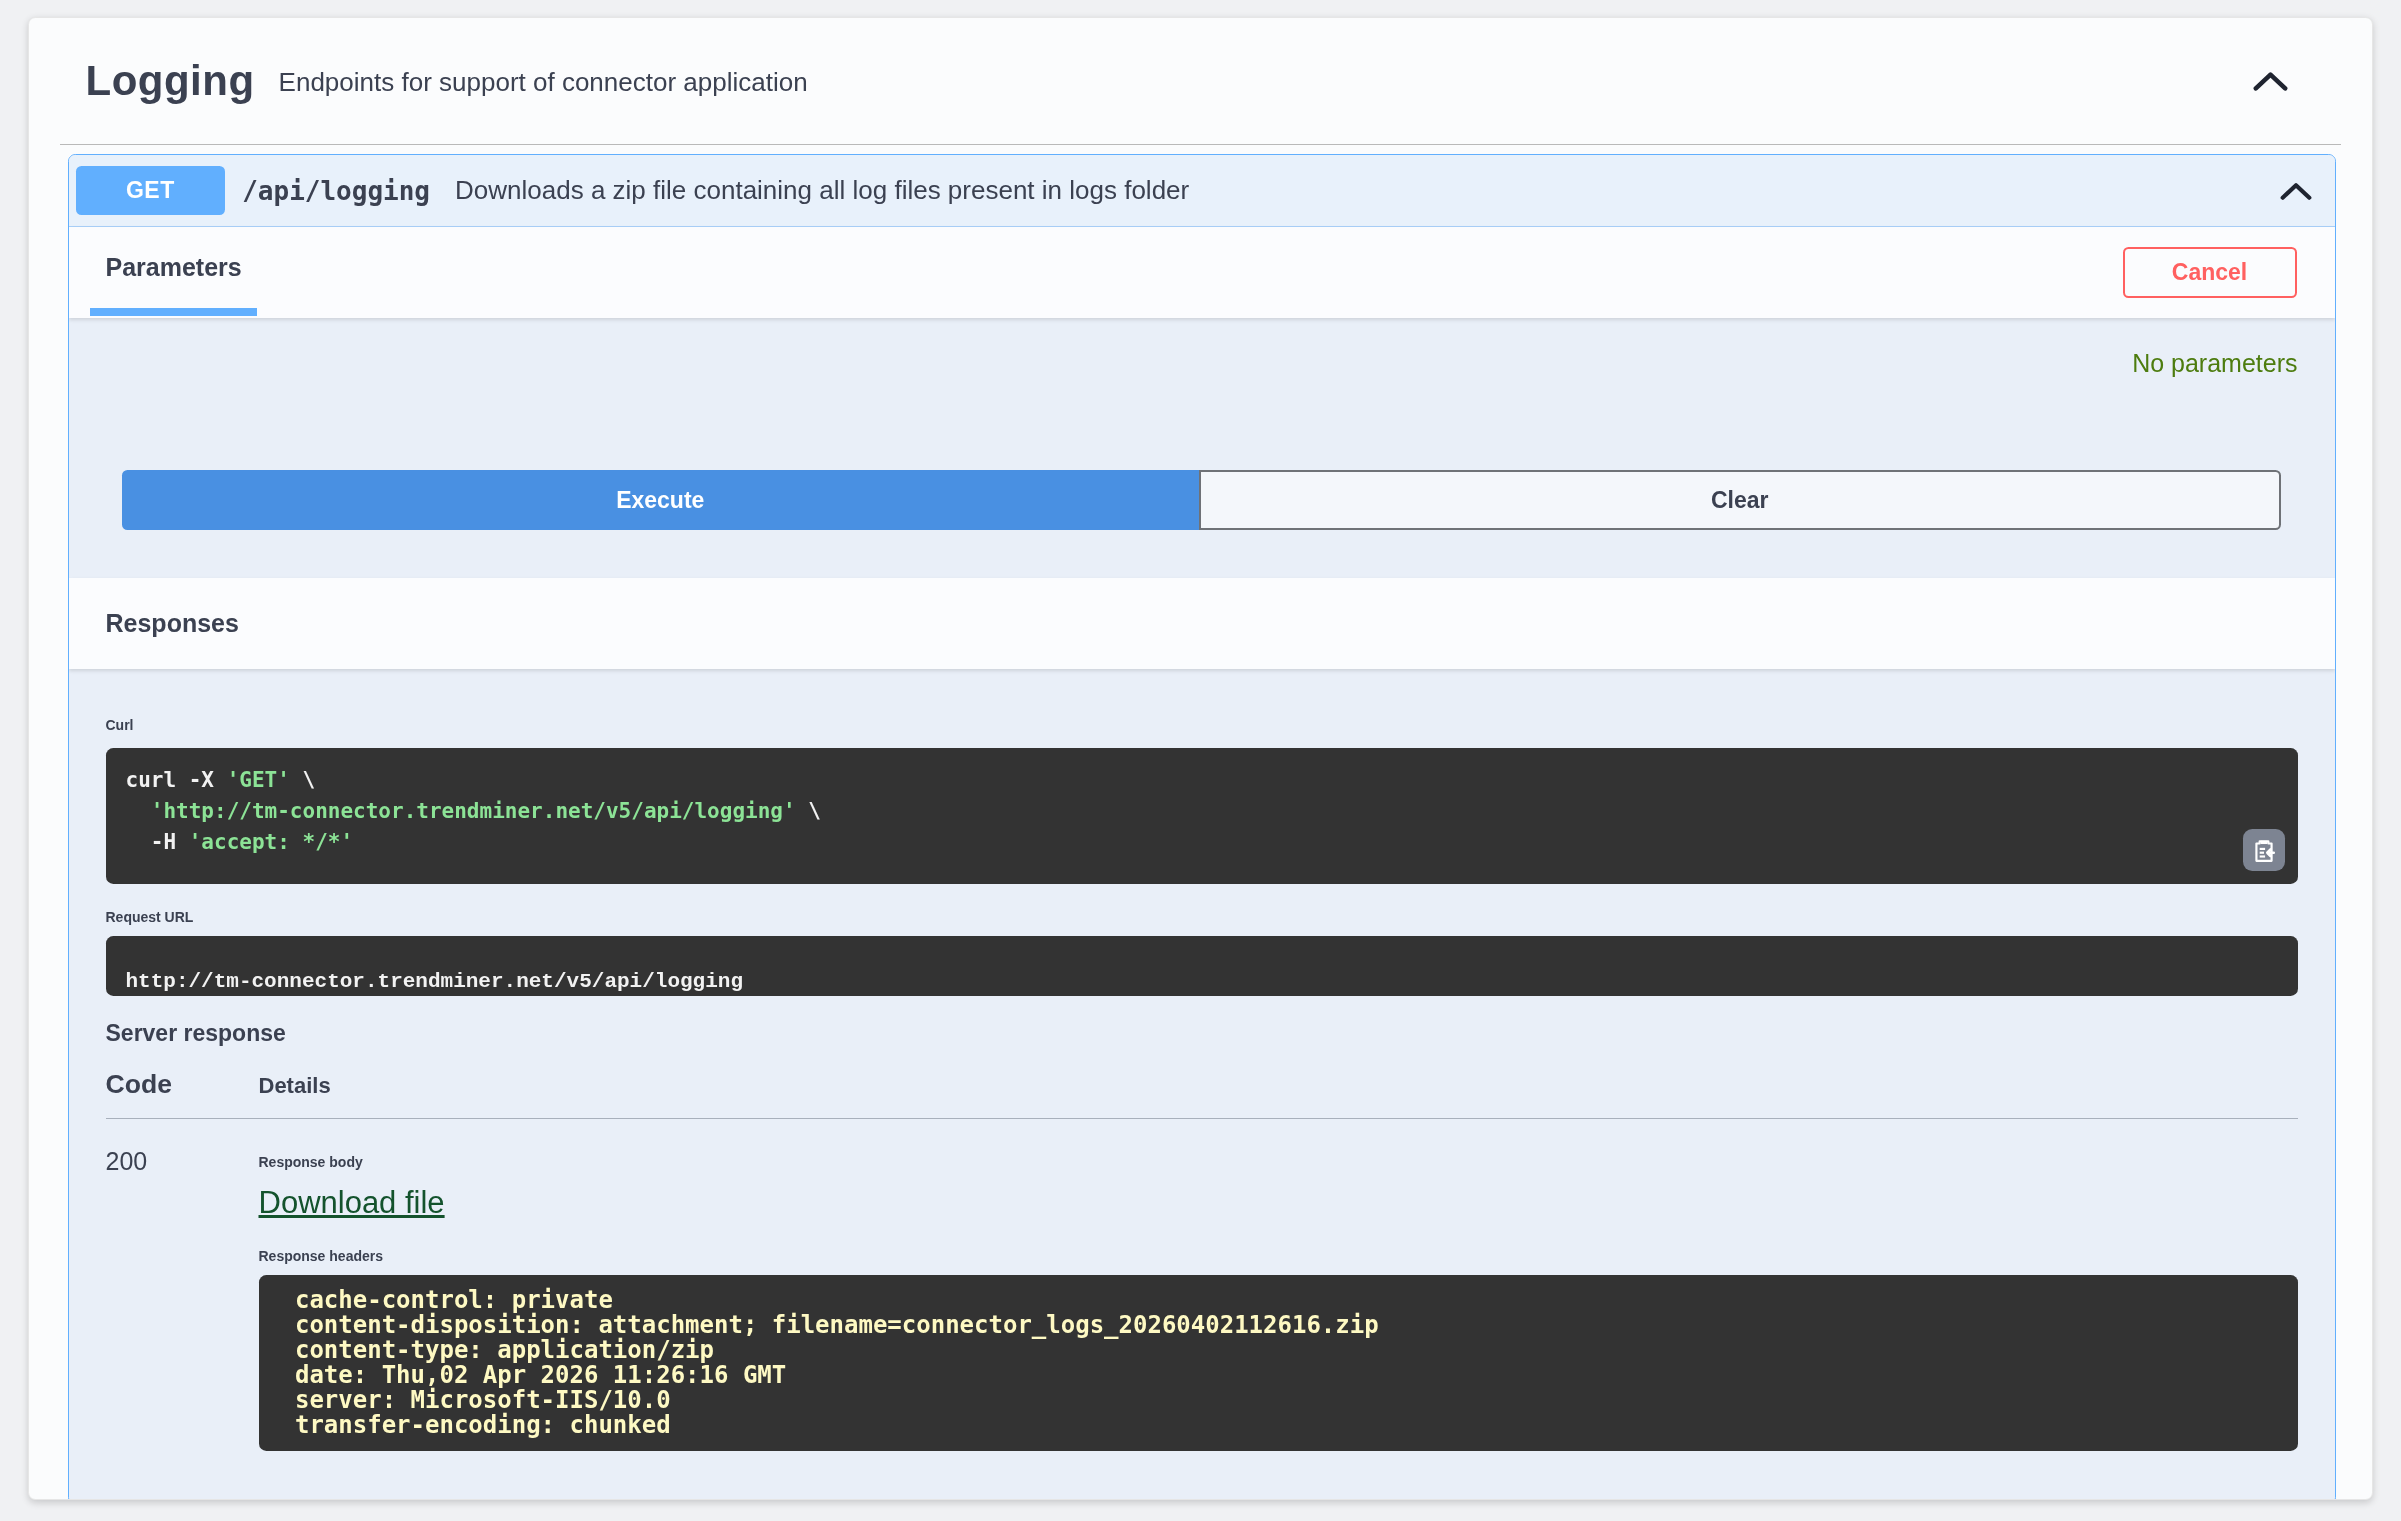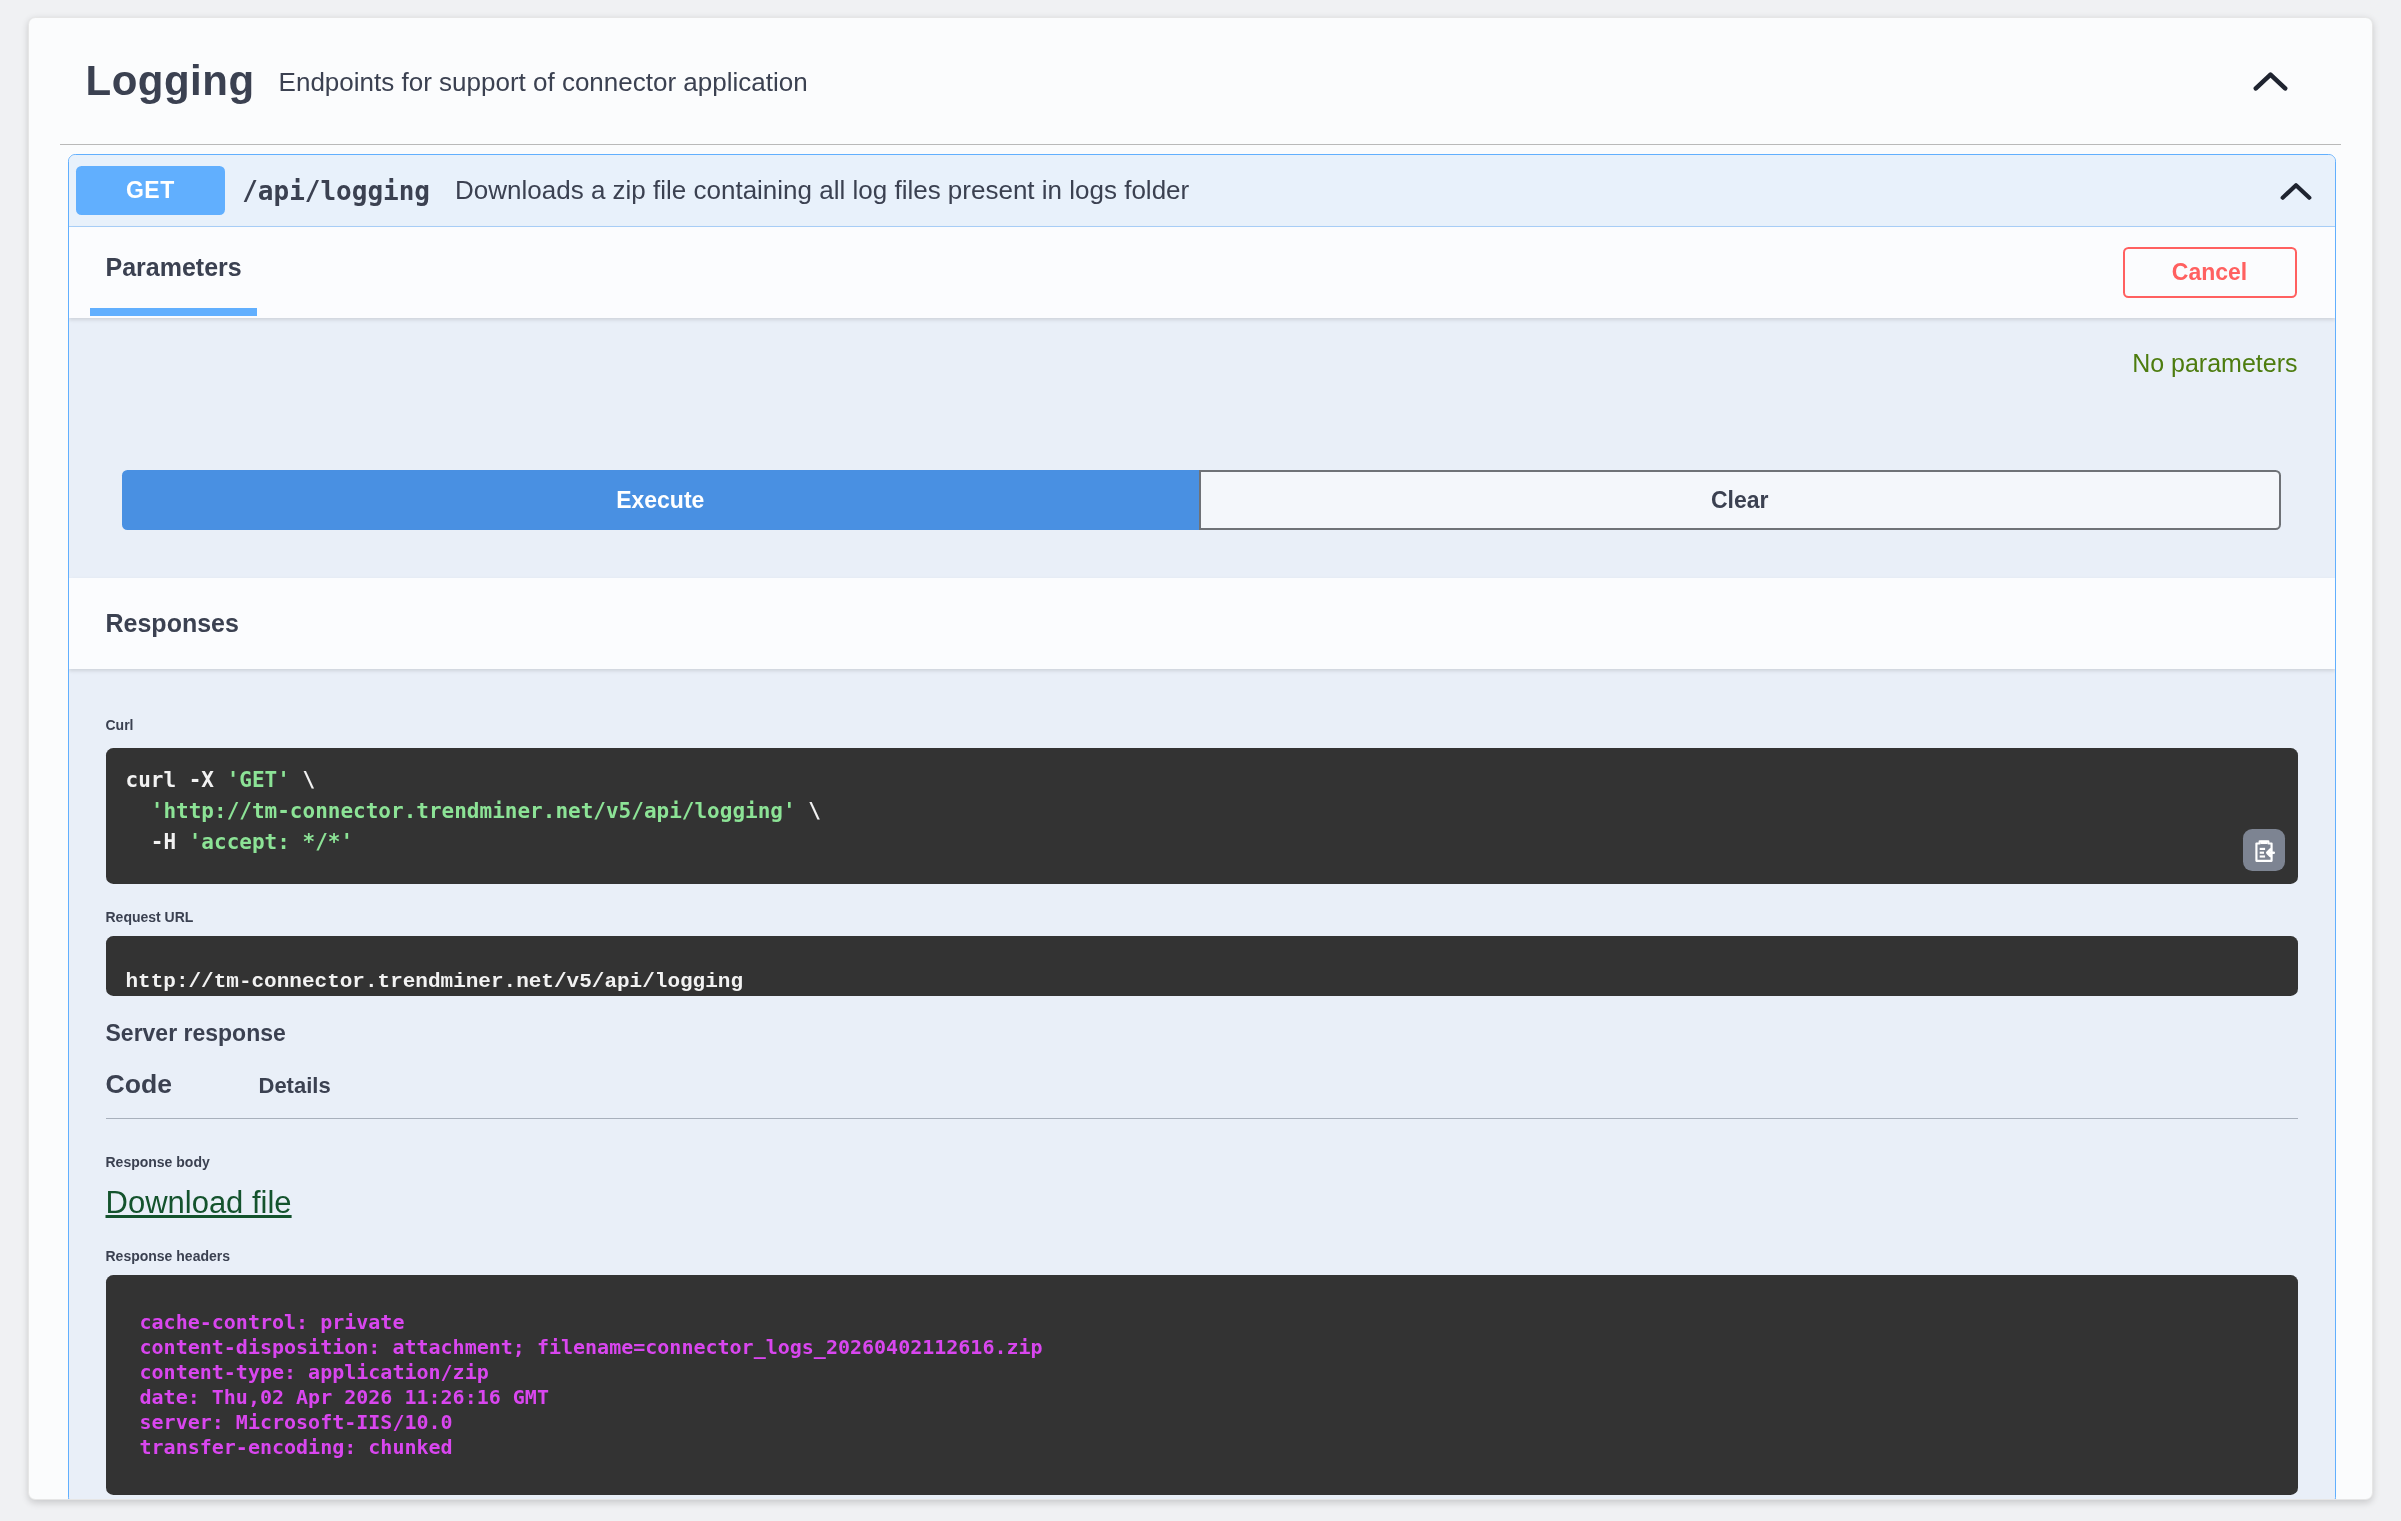--- a/index.html
+++ b/index.html
@@ -128,21 +128,21 @@
   .resp-table-head { display:flex; align-items:baseline; padding-bottom:18.3px; border-bottom:1.8px solid #a8b0bc; }
   .col-code { width:153px; }
   .code-header { font-size:26.6px; font-weight:bold; }
   .details-header { font-size:22px; font-weight:bold; }
   .resp-row { display:flex; padding-top:27.5px; }
   .status-code { font-size:25px; color:#3b4151; }
   .details-cell { flex:1; }
   .response-body-label { margin-top:7.3px; }
   .download-link { display:inline-block; margin-top:14.7px; font-size:31px; color:#14532d; text-decoration:underline; cursor:pointer; }
   .response-headers-label { margin-top:27.5px; }
-  .headers-block { margin-top:11px; padding:35px 22px; font-size:20px; line-height:25px; color:#d946ef; }
+  .headers-block { margin-top:11px; padding:13px 22px; font-size:24px; line-height:25px; color:#fef9c3; }
 </style>
 </head>
 <body>
 
 <div class="card">
 
   <div class="tag-header">
     <span class="tag-title">Logging</span>
     <span class="tag-subtitle">Endpoints for support of connector application</span>
     <span class="chevron">
@@ -207,20 +207,21 @@
       <div class="code-block url-block">http://tm-connector.trendminer.net/v5/api/logging</div>
 
       <div class="block-label server-response-label">Server response</div>
 
       <div class="resp-table">
         <div class="resp-table-head">
           <div class="col-code code-header">Code</div>
           <div class="details-header">Details</div>
         </div>
         <div class="resp-row">
+          <div class="col-code status-code">200</div>
           <div class="details-cell">
             <div class="block-label response-body-label">Response body</div>
             <a class="download-link">Download file</a>
             <div class="block-label response-headers-label">Response headers</div>
             <div class="code-block headers-block">
                 <div class="code-line"> cache-control: private</div>
                 <div class="code-line"> content-disposition: attachment; filename=connector_logs_20260402112616.zip</div>
                 <div class="code-line"> content-type: application/zip</div>
                 <div class="code-line"> date: Thu,02 Apr 2026 11:26:16 GMT</div>
                 <div class="code-line"> server: Microsoft-IIS/10.0</div>

